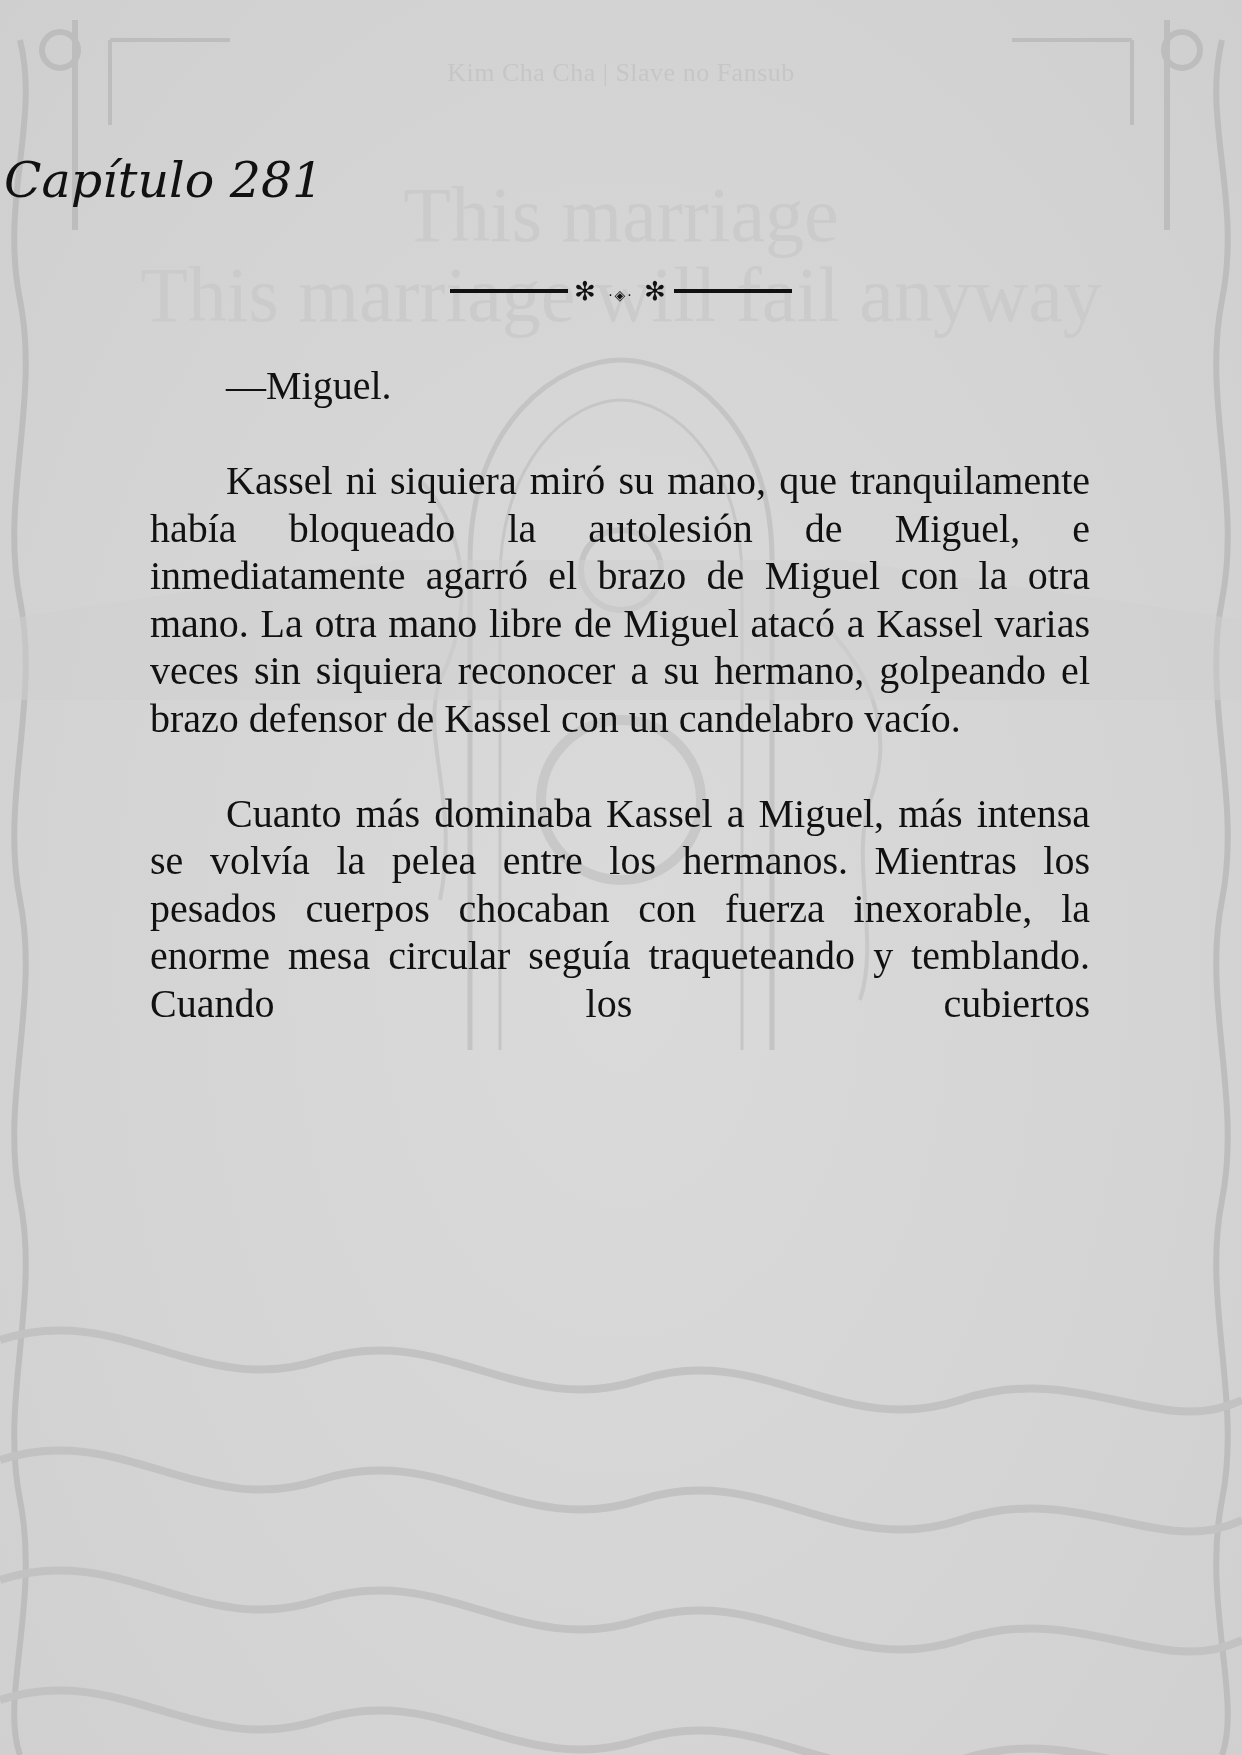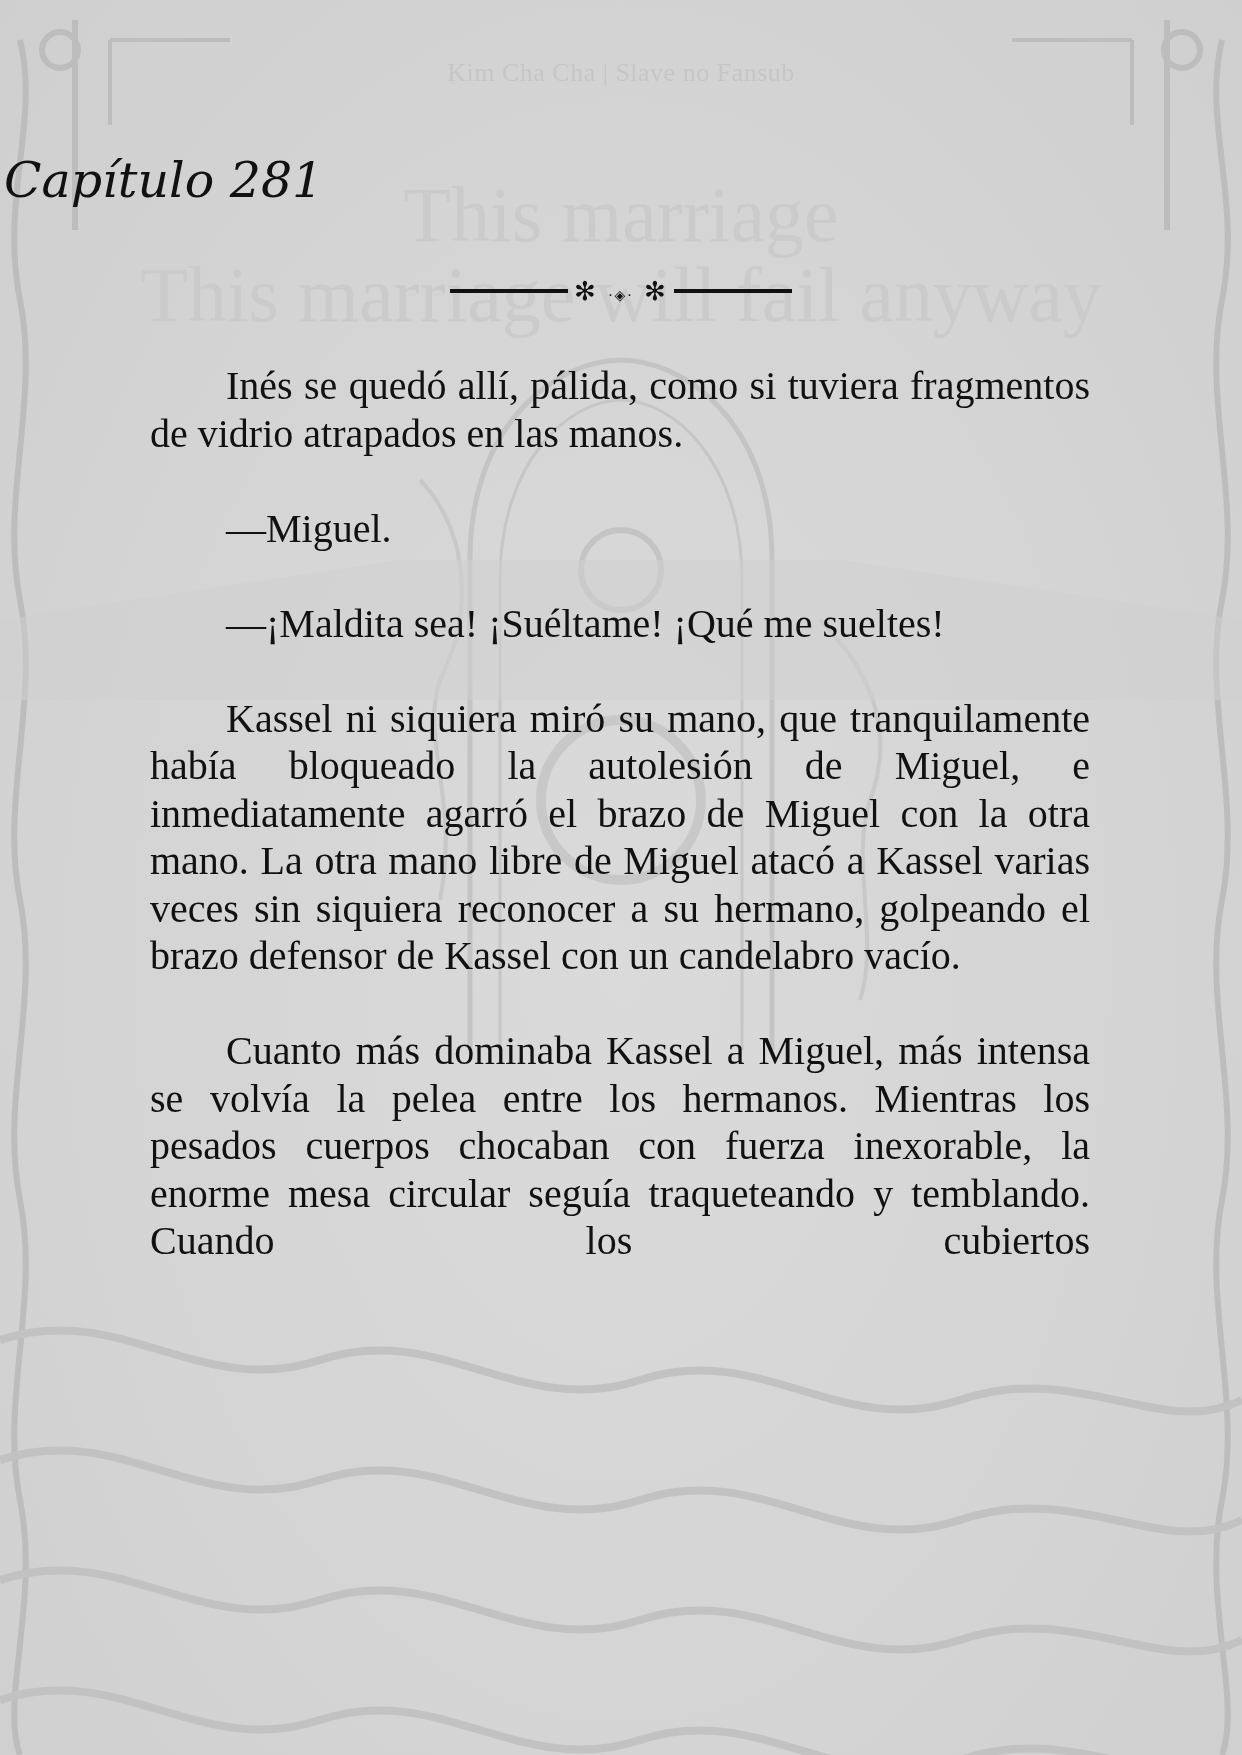--- a/index.html
+++ b/index.html
@@ -102,20 +102,18 @@
     <div class="rule"></div>
     <div class="glyphs">
       <span>✻</span>
       <span class="small">·◈·</span>
       <span>✻</span>
     </div>
     <div class="rule"></div>
   </div>
 
   <div class="body-text">
-    <p>Inés se quedó allí, pálida, como si tuviera fragmentos de vidrio atrapados en las manos.</p>
     <p>—Miguel.</p>
-    <p>—¡Maldita sea! ¡Suéltame! ¡Qué me sueltes!</p>
     <p>Kassel ni siquiera miró su mano, que tranquilamente había bloqueado la autolesión de Miguel, e inmediatamente agarró el brazo de Miguel con la otra mano. La otra mano libre de Miguel atacó a Kassel varias veces sin siquiera reconocer a su hermano, golpeando el brazo defensor de Kassel con un candelabro vacío.</p>
     <p class="last">Cuanto más dominaba Kassel a Miguel, más intensa se volvía la pelea entre los hermanos. Mientras los pesados cuerpos chocaban con fuerza inexorable, la enorme mesa circular seguía traqueteando y temblando. Cuando los cubiertos</p>
   </div>
 
 </div>
 
 </body></html>

